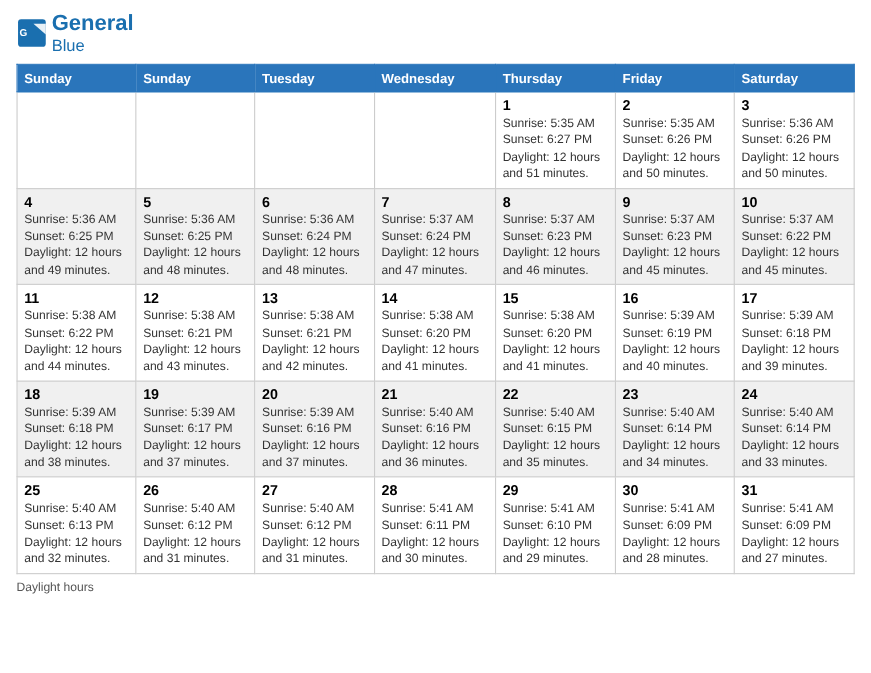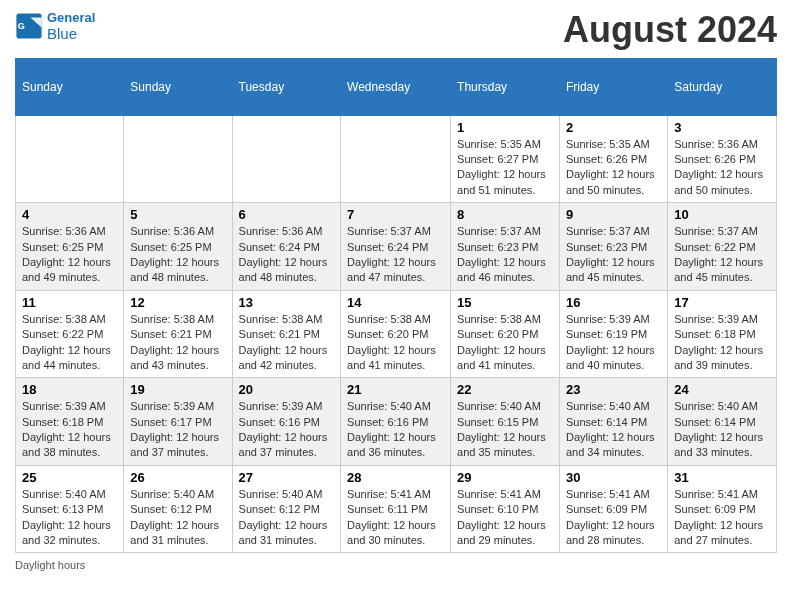--- a/index.html
+++ b/index.html
@@ -41,23 +41,23 @@
     table {
       width: 100%;
       border-collapse: collapse;
       font-size: 10.5px;
     }
     thead tr {
       background-color: #2a75bb;
       color: #fff;
     }
     thead th {
-      padding: 21px 6px;
+      padding: 5px 6px;
       text-align: left;
-      font-weight: normal;
+      font-weight: bold;
       font-size: 12px;
       border: 1px solid #2a75bb;
     }
     tbody tr {
       background: #fff;
     }
     tbody tr.alt-row {
       background: #f0f0f0;
     }
     tbody td {
@@ -89,26 +89,25 @@
 <body>
 
 <div class="header-section">
   <div class="logo">
     <svg class="logo-icon" viewBox="0 0 40 40">
       <rect x="2" y="2" width="36" height="36" rx="4" fill="#1a6faf"></rect>
       <polygon points="22,8 38,8 38,22" fill="white" opacity="0.9"></polygon>
       <text x="4" y="24" font-size="13" font-weight="bold" fill="white" font-family="Arial">G</text>
     </svg>
     <div>
-      <div style="font-weight:bold;font-size:13px;color:#1a6faf;">General</div>
+      <div style="font-weight:bold;font-size:20px;color:#1a6faf;">General</div>
       <div style="font-weight:normal;font-size:15px;color:#1a6faf;">Blue</div>
     </div>
   </div>
   <div class="title-section">
-    <div class="main-title">August 2024</div>
   </div>
 </div>
 
 <table>
   <thead>
     <tr>
     <th>Sunday</th>
         <th>Sunday</th>
         <th>Tuesday</th>
         <th>Wednesday</th>

